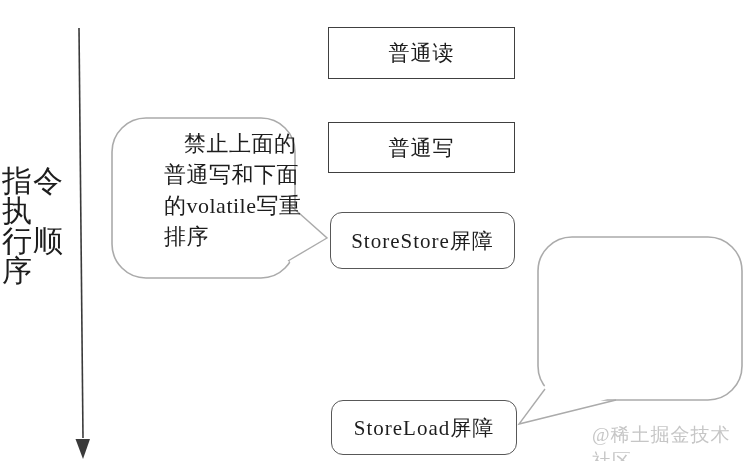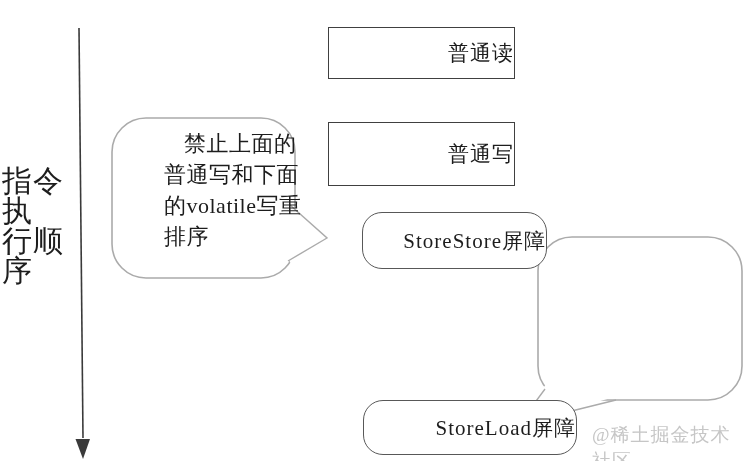--- a/index.html
+++ b/index.html
@@ -18,35 +18,34 @@
     width: 747px; height: 461px;
     z-index: 1;
   }
   .box {
     position: absolute;
     box-sizing: border-box;
     border: 1.6px solid #404040;
     background: #ffffff;
     display: flex;
     align-items: center;
-    justify-content: flex-end;
+    justify-content: center;
     font-size: 21px;
     letter-spacing: 1px;
     z-index: 2;
   }
   .box.rounded {
-    border-radius: 20px;
+    border-radius: 12px;
     border-color: #585858;
-    margin-left: 32px;
   }
   .box-1 { left: 328px; top: 27px;  width: 187px; height: 52px; }
-  .box-2 { left: 328px; top: 122px; width: 187px; height: 64px; }
+  .box-2 { left: 328px; top: 122px; width: 187px; height: 51px; }
   .box-3 { left: 330px; top: 212px; width: 185px; height: 57px; }
   .box-4 { left: 330px; top: 310px; width: 185px; height: 52px; }
-  .box-5 { left: 331px; top: 400px; width: 214px; height: 55px; }
+  .box-5 { left: 331px; top: 400px; width: 186px; height: 55px; }
   .exec-label {
     position: absolute;
     left: 2px; top: 166px;
     width: 74px;
     font-size: 30px;
     line-height: 30px;
     letter-spacing: 1px;
     white-space: pre-line;
     z-index: 2;
   }

